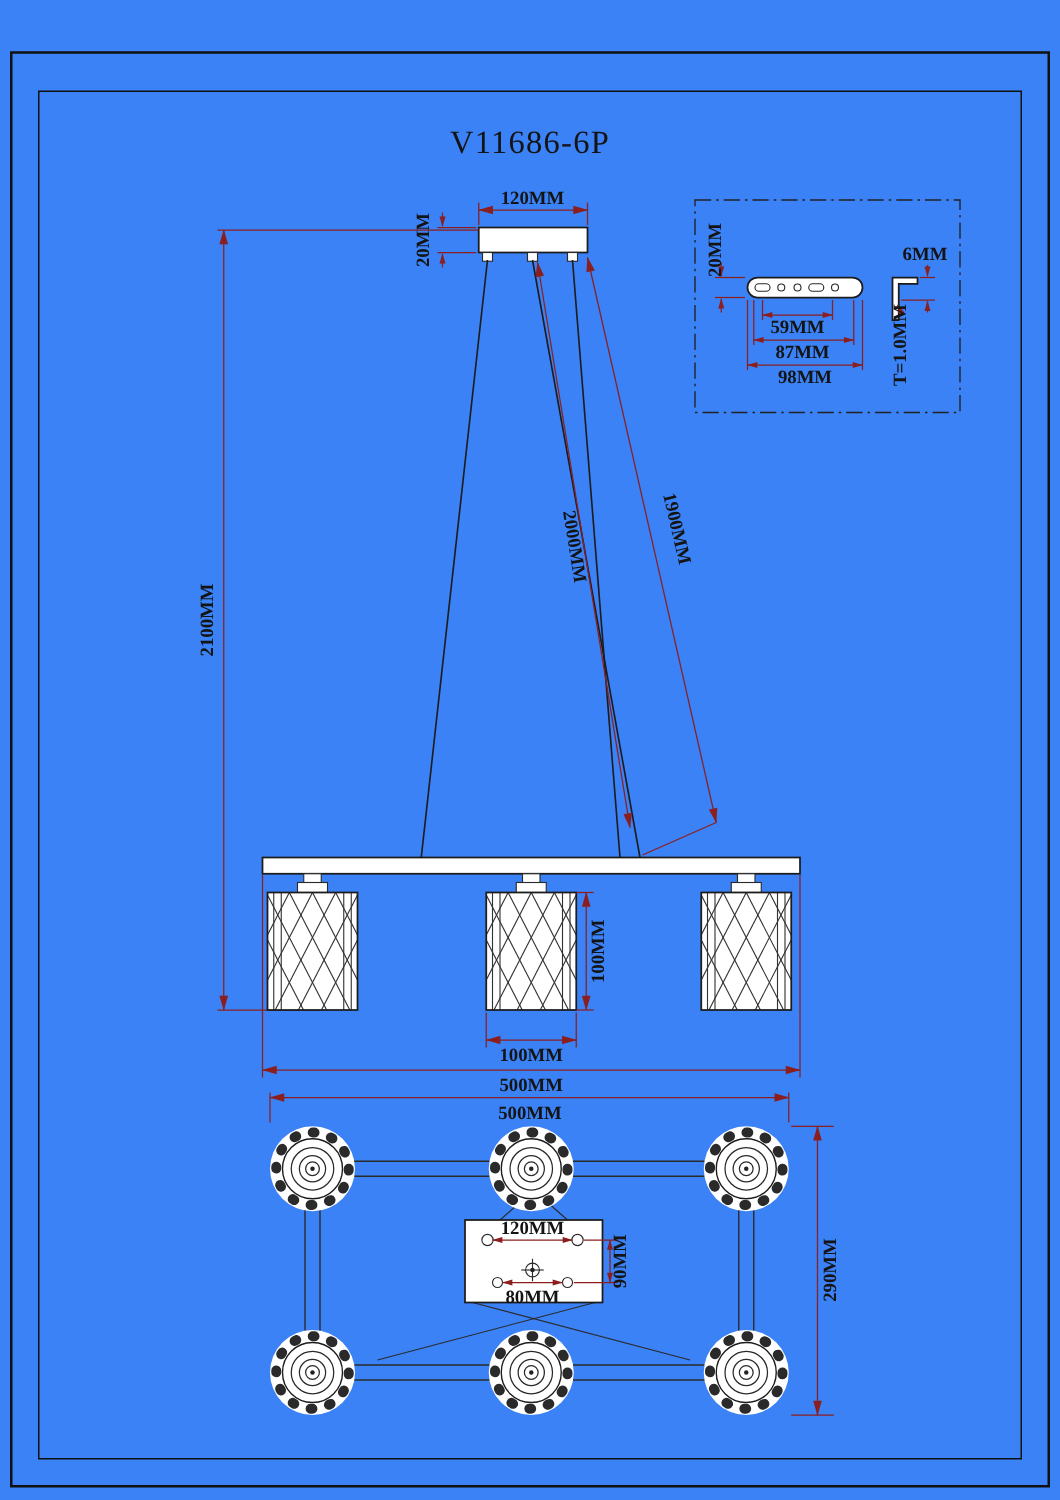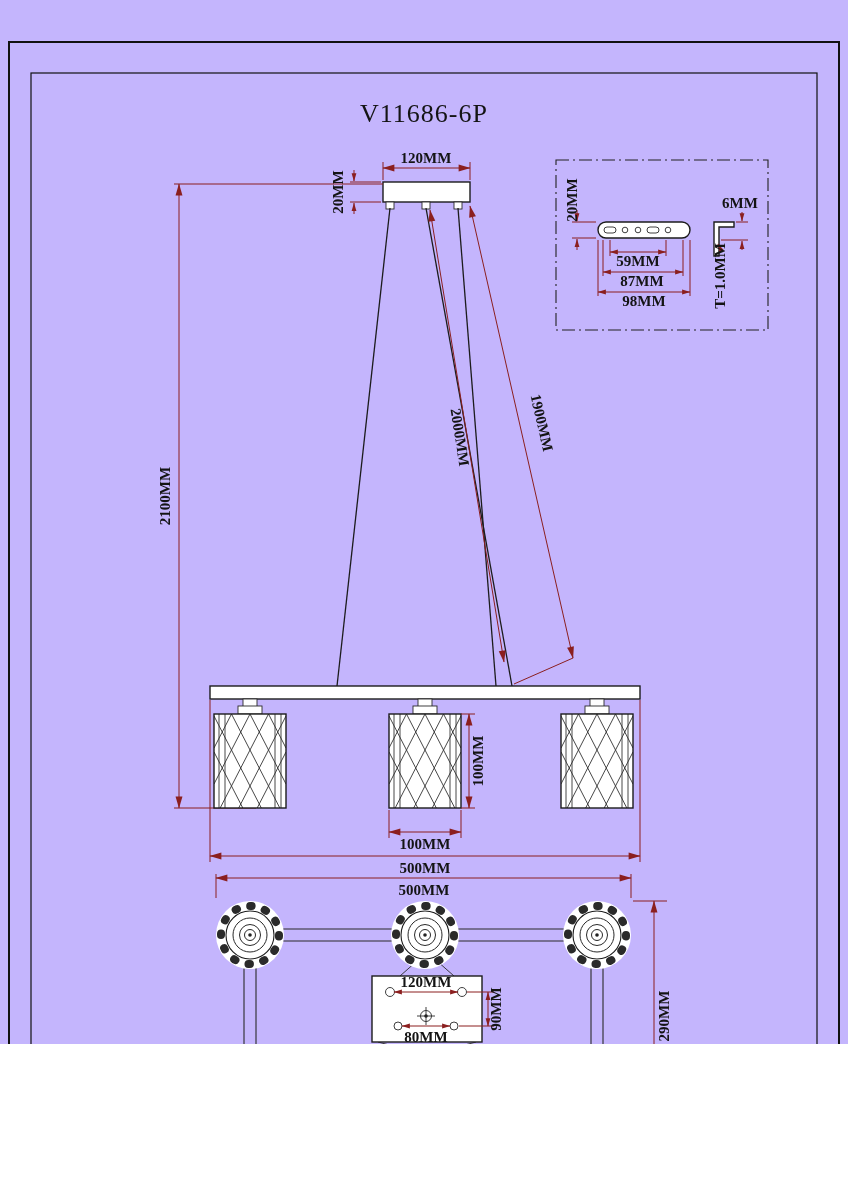--- a/index.html
+++ b/index.html
@@ -1,16 +1,16 @@
 <!DOCTYPE html>
 <html><head>
 <meta charset="utf-8">
 <style>
   html,body{margin:0;padding:0;background:#ffffff;}
-  .page{width:848px;height:1044px;position:relative;background:#c4b5fd;}
+  .page{width:848px;height:1200px;position:relative;background:#3b82f6;}
   svg{display:block;}
   .blk{stroke:#1c1c1c;fill:none;stroke-width:1.4;}
   .blkfill{stroke:#1c1c1c;fill:#ffffff;stroke-width:1.4;}
   .thin{stroke:#2a2a2a;fill:none;stroke-width:0.9;}
   .thinfill{stroke:#2a2a2a;fill:#ffffff;stroke-width:0.9;}
   .dim{stroke:#8b1f1f;fill:none;stroke-width:1;}
   .dtxt{font:600 15px "Liberation Serif", serif;fill:#141414;}
   .ttl{font:400 26px "Liberation Serif", serif;fill:#141414;letter-spacing:1px;}
   text{text-anchor:middle;}
 </style>

